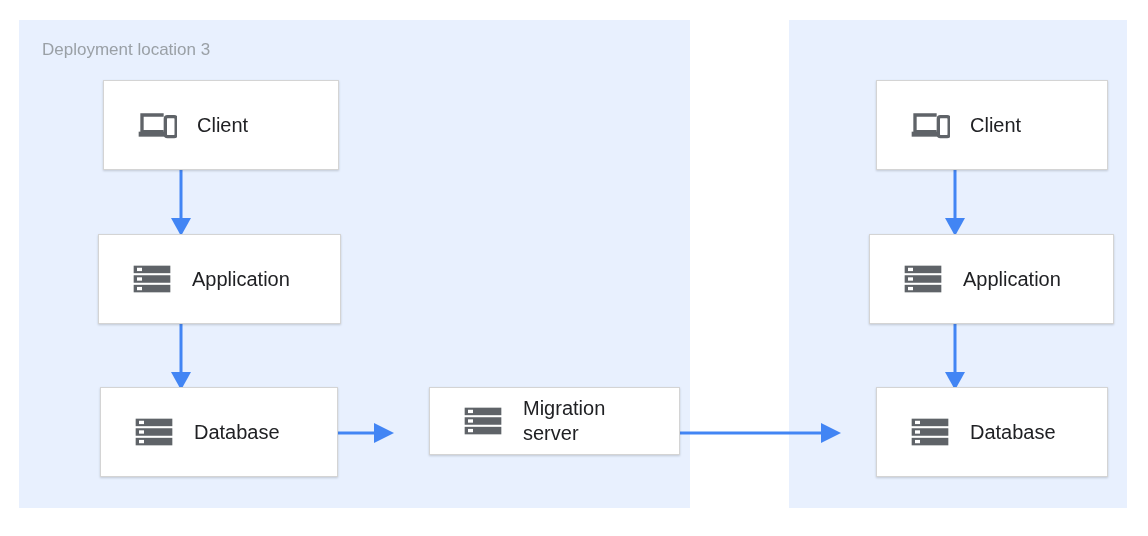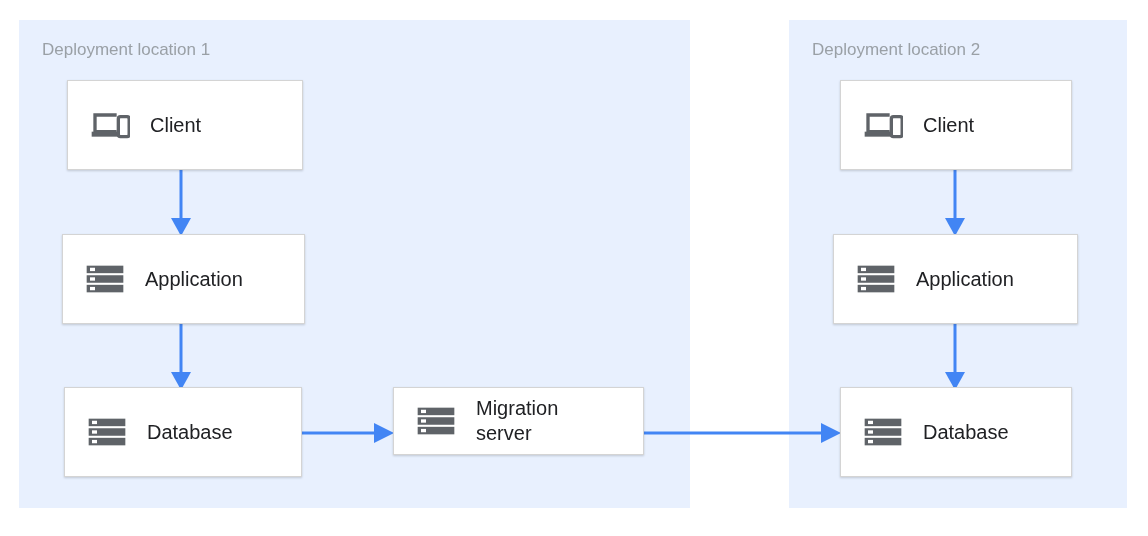--- a/index.html
+++ b/index.html
@@ -38,21 +38,22 @@
 
   
   .node {
     position: absolute;
     background: #ffffff;
     border: 1px solid #d4d4d4;
     box-shadow: 0 1px 2px rgba(60,64,67,0.22);
     box-sizing: border-box;
     display: flex;
     align-items: center;
-    padding-left: 22px;
+    padding-left: 33px;
+    margin-left: 36px;
   }
   .node .icon {
     flex: 0 0 auto;
     width: 40px;
     height: 40px;
     display: block;
   }
   .node .node-label {
     margin-left: 20px;
     color: #202124;
@@ -67,24 +68,23 @@
     position: absolute;
     overflow: visible;
   }
 </style>
 </head>
 <body>
 
 <div id="canvas">
 
   <div class="zone" style="left:19px; top:20px; width:671px; height:488px;"></div>
-  <div class="zone-label" style="left:42px; top:40px;">Deployment location 1</div>
+  <div class="zone-label" style="left:42px; top:40px;">Deployment location 3</div>
 
   <div class="zone" style="left:789px; top:20px; width:338px; height:488px;"></div>
-  <div class="zone-label" style="left:812px; top:40px;">Deployment location 2</div>
 
   <svg class="conn" style="left:160px; top:168px;" width="42" height="70" viewBox="0 0 42 70">
     <line x1="21" y1="0" x2="21" y2="52" stroke="#4285f4" stroke-width="3"></line>
     <polygon points="11,50 31,50 21,68" fill="#4285f4"></polygon>
   </svg>
 
   <svg class="conn" style="left:160px; top:322px;" width="42" height="70" viewBox="0 0 42 70">
     <line x1="21" y1="0" x2="21" y2="52" stroke="#4285f4" stroke-width="3"></line>
     <polygon points="11,50 31,50 21,68" fill="#4285f4"></polygon>
   </svg>

